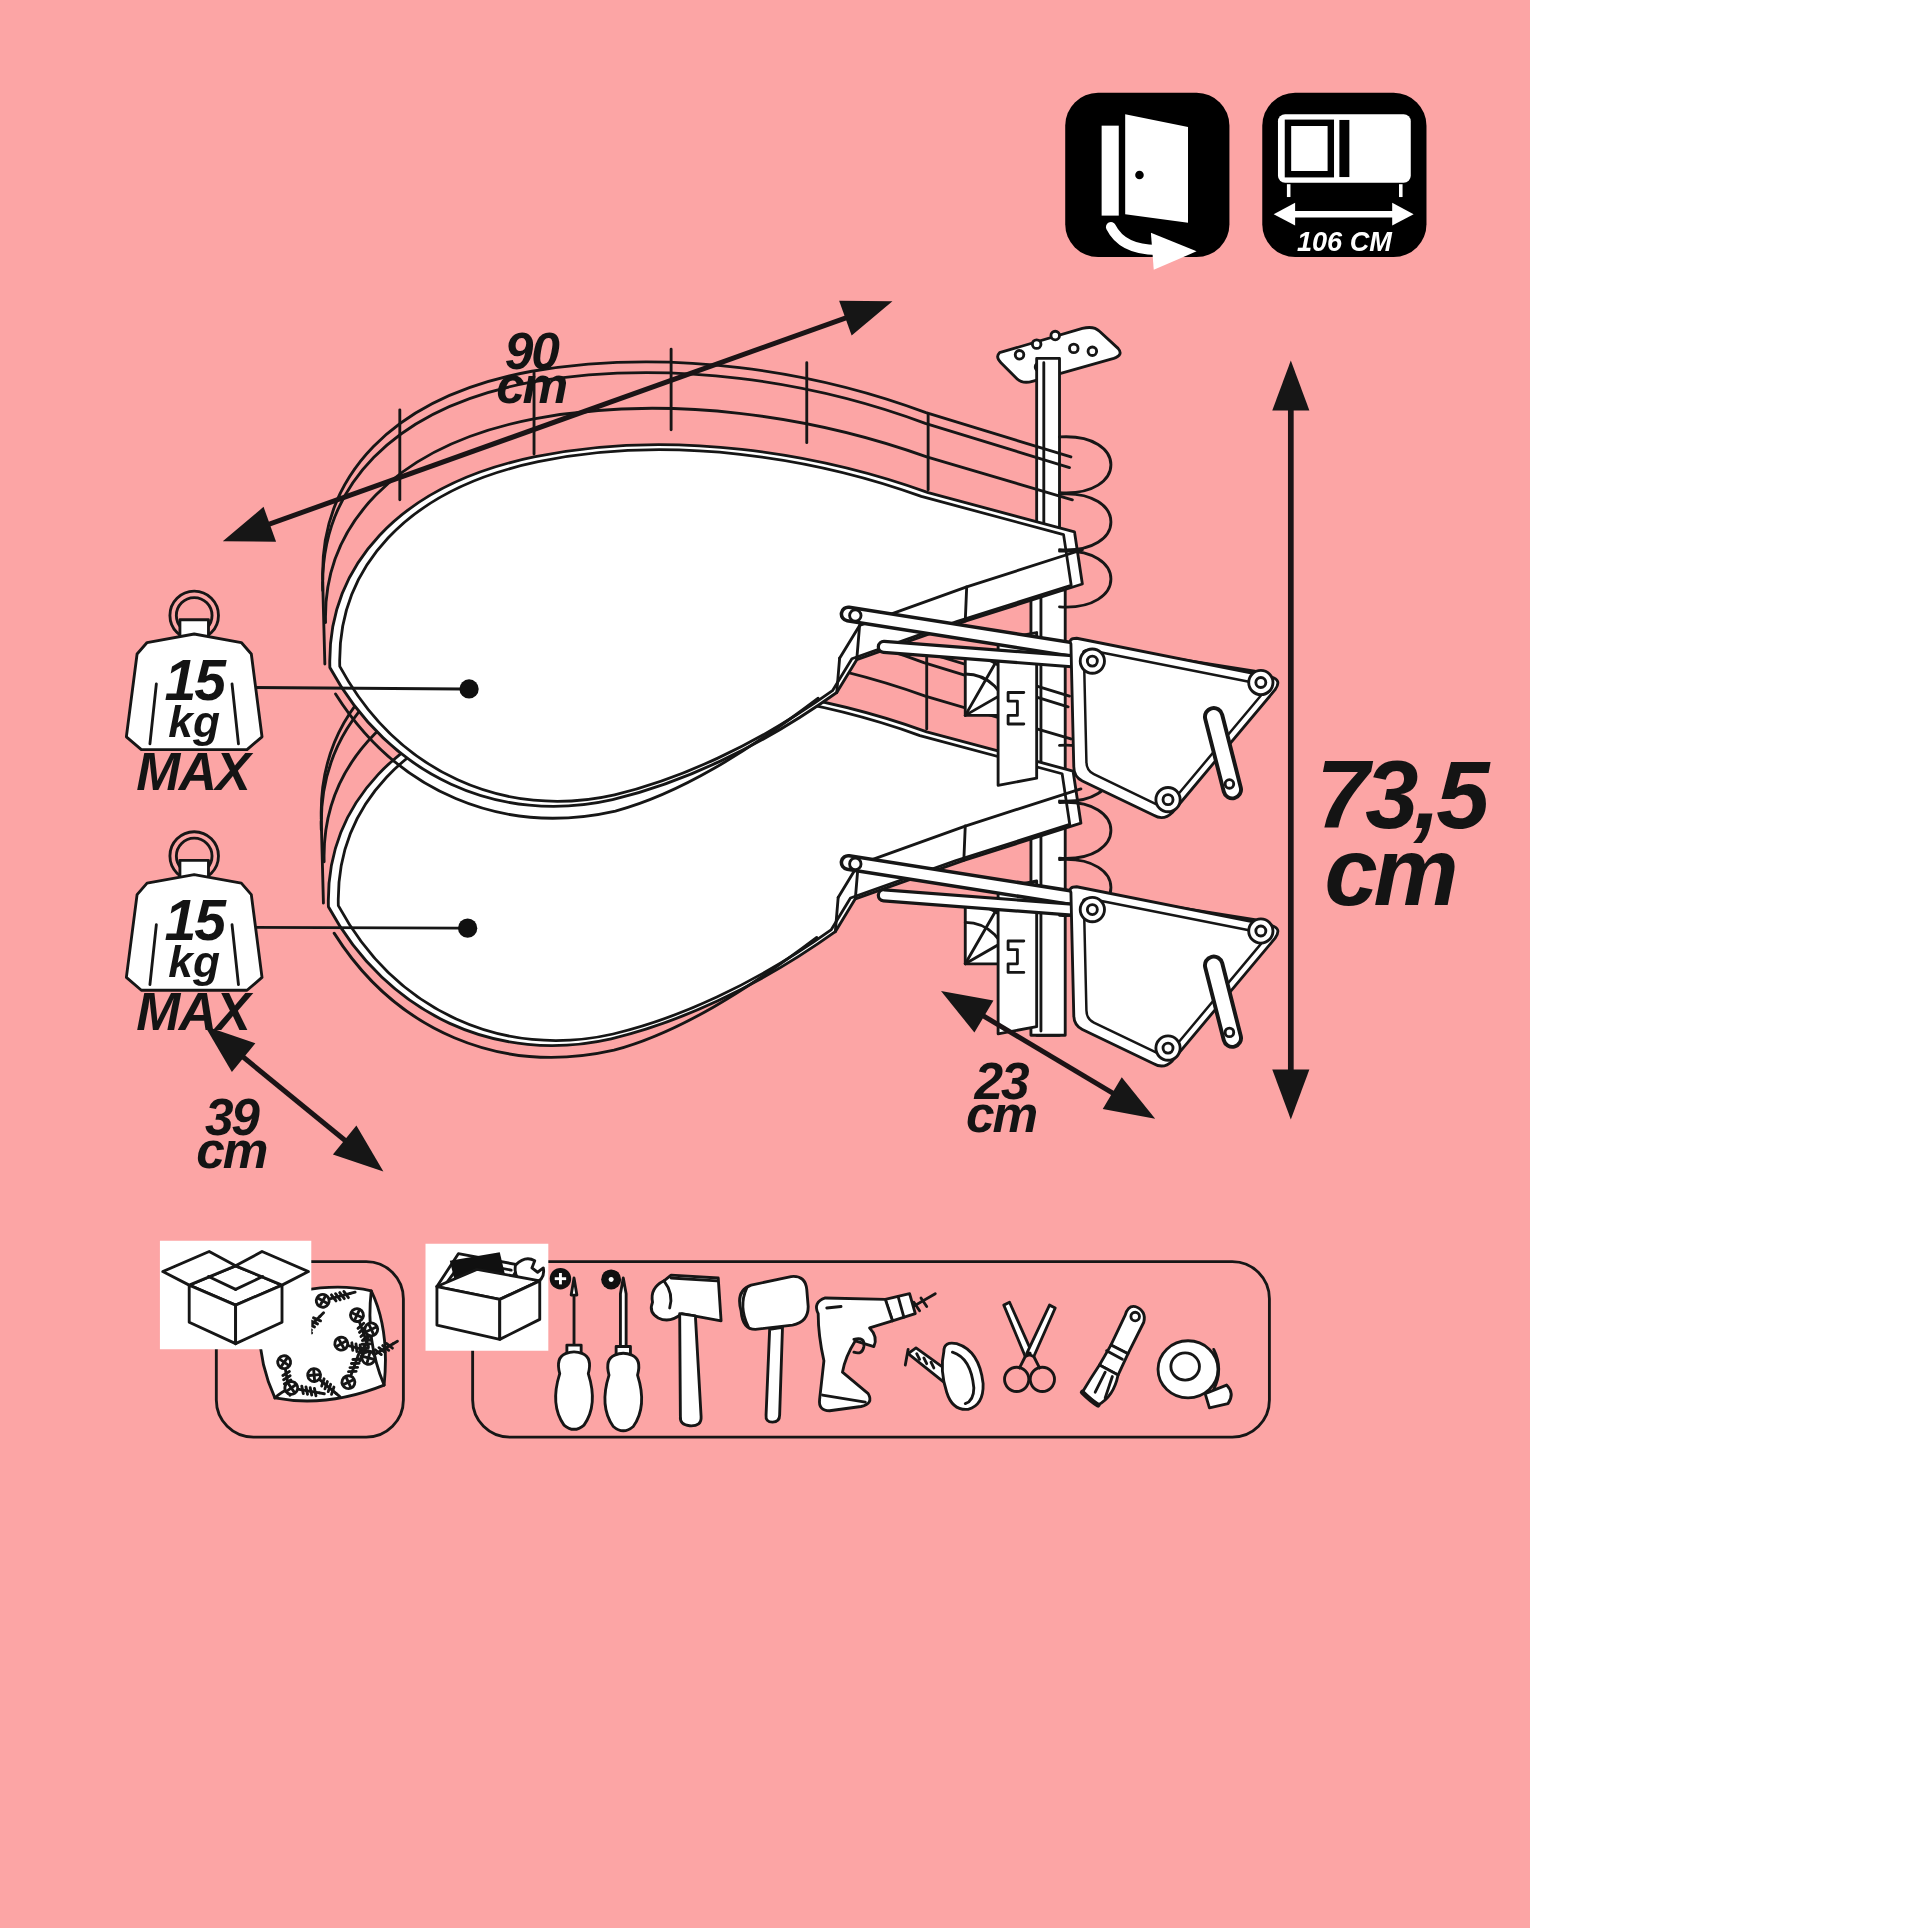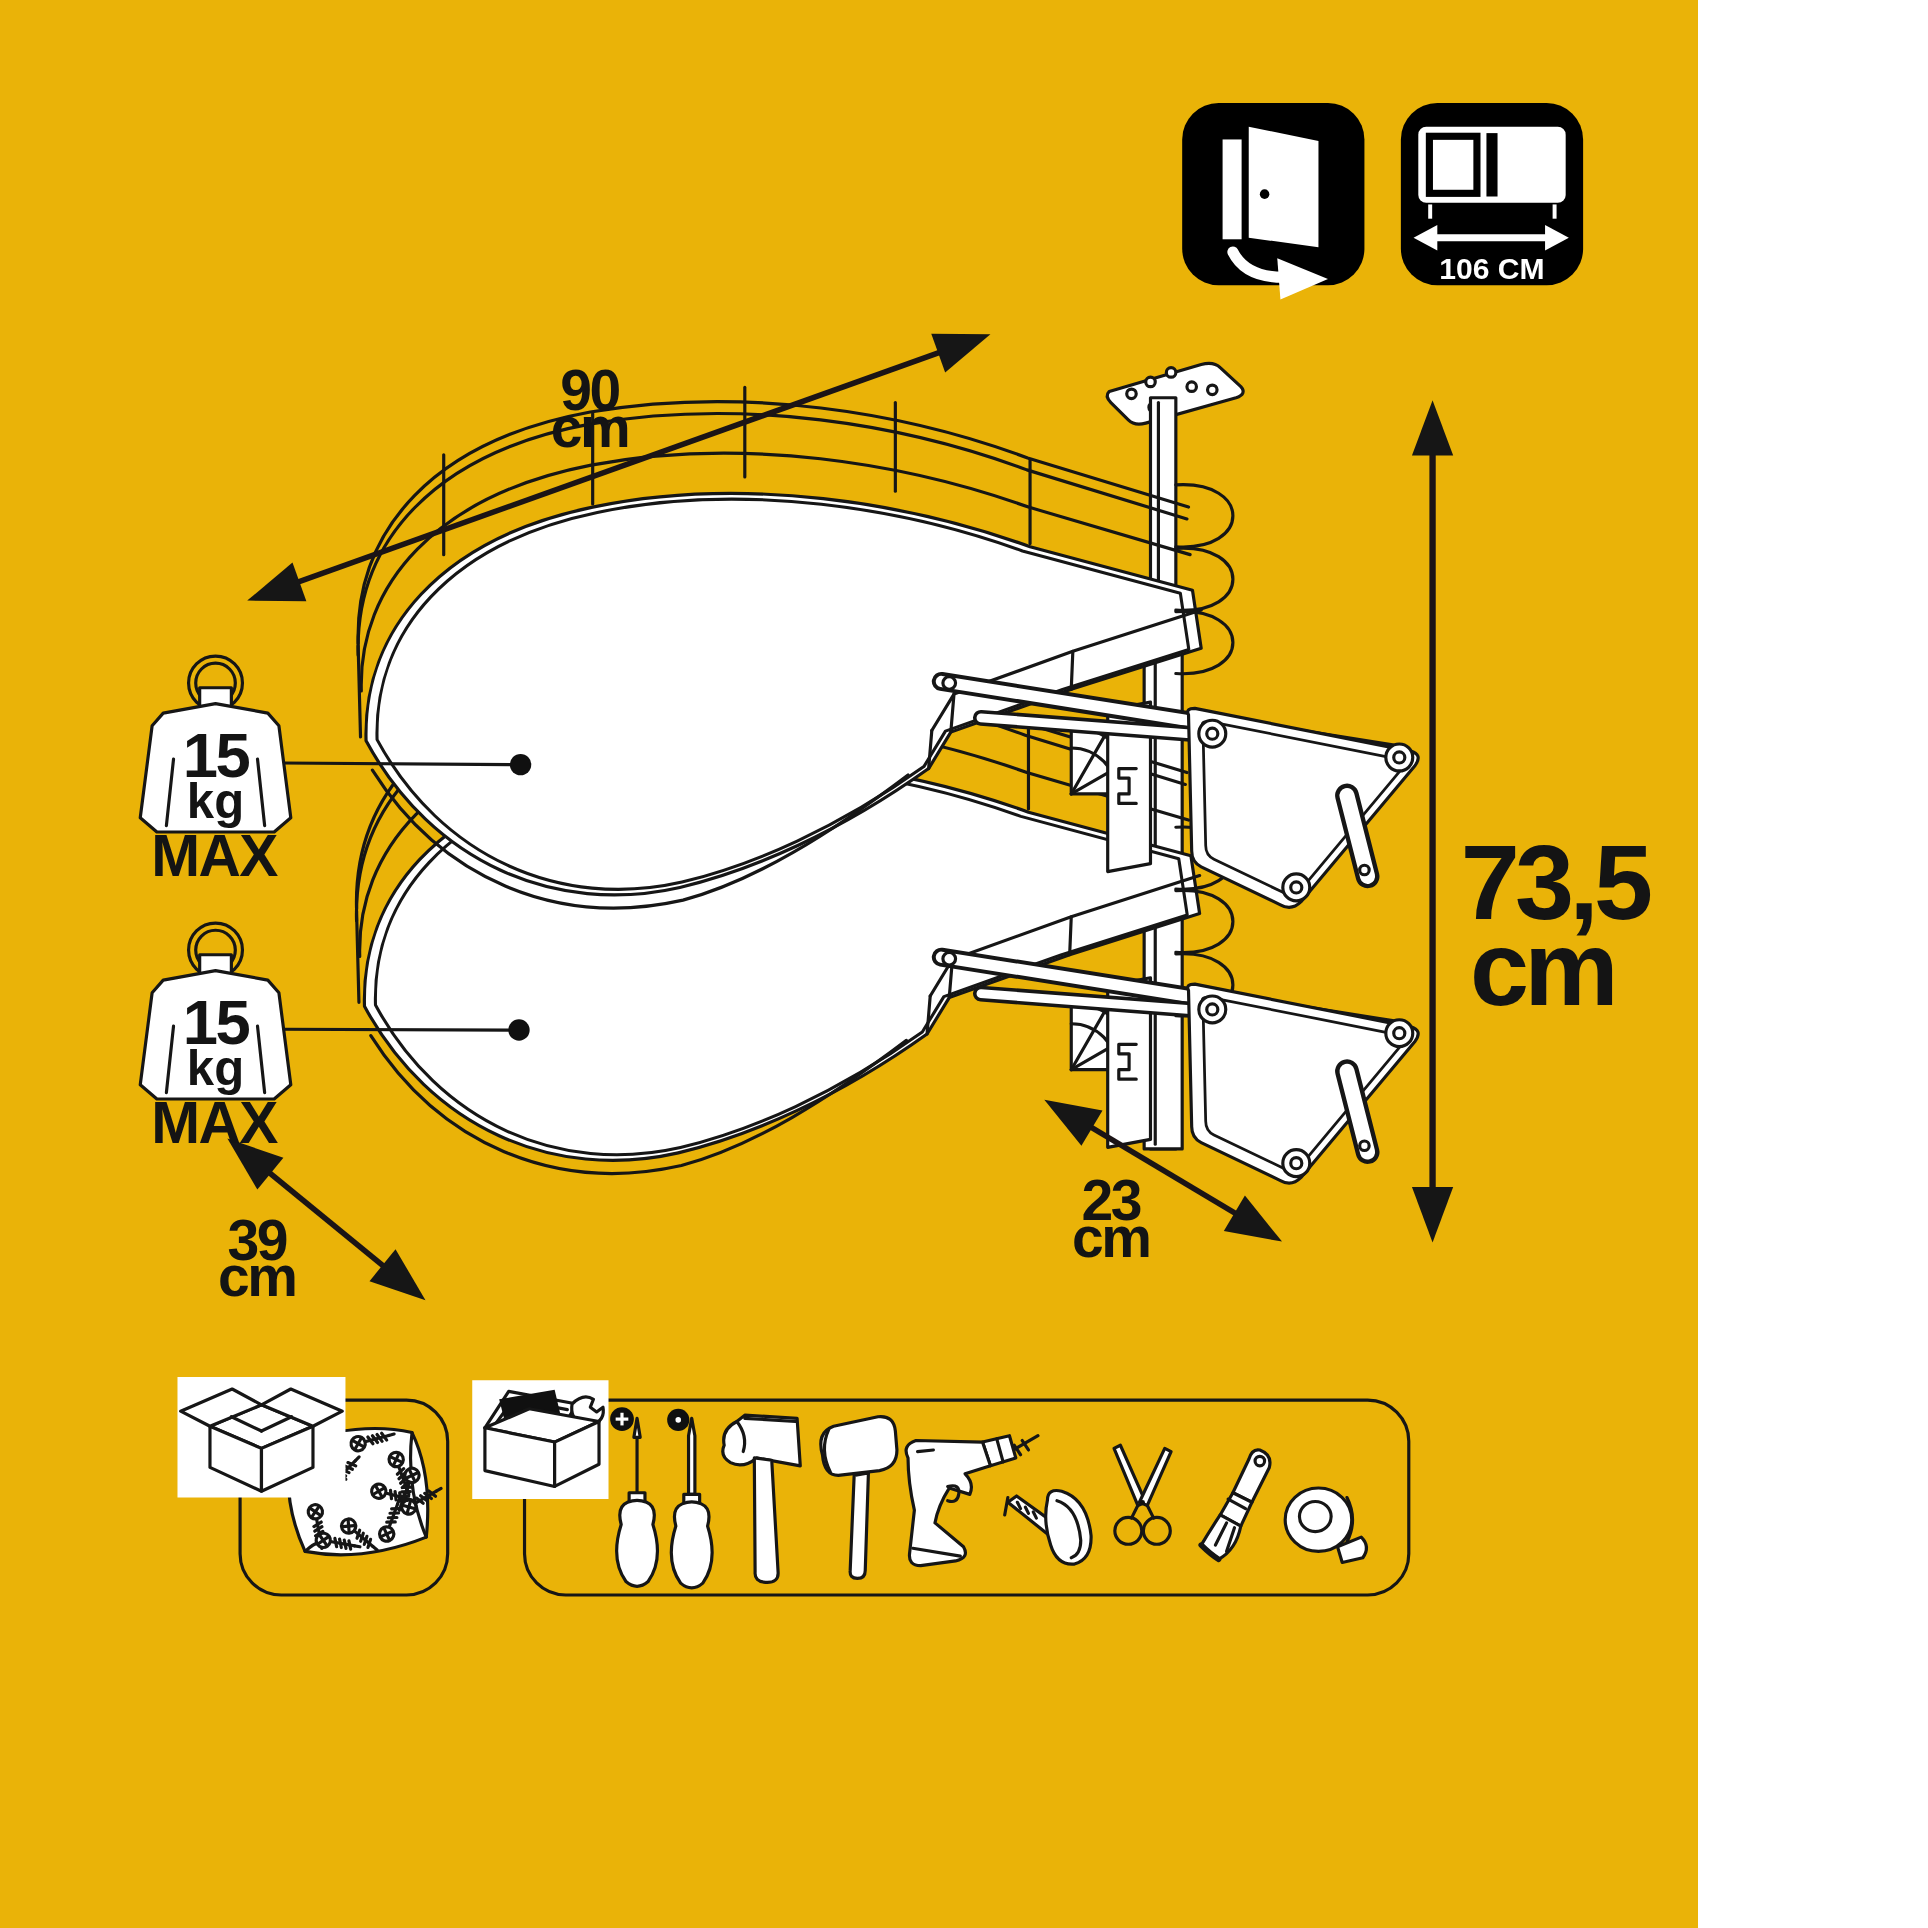--- a/index.html
+++ b/index.html
@@ -1,17 +1,17 @@
 <!DOCTYPE html>
 <html style="font-size:14.4px"><head>
 <meta charset="utf-8">
 <style>
   html,body{margin:0;padding:0;background:#fff;}
-  .stage{position:relative;width:1698px;height:1929px;background:#eab308;overflow:hidden;
-         font-family:"Liberation Sans",sans-serif;}
+  .stage{position:relative;width:1530px;height:1929px;background:#fca5a5;overflow:hidden;
+         font-family:"Liberation Sans",sans-serif;font-style:italic;}
   svg{display:block;position:absolute;inset:0;}
   .ln{stroke:#161616;fill:none;stroke-width:4;stroke-linecap:round;stroke-linejoin:round;}
   .fw{fill:#ffffff;}
   .fb{fill:#101010;stroke:none;}
   .t-dim{font-family:"Liberation Sans",sans-serif;font-weight:bold;font-size:72px;
          letter-spacing:-3px;fill:#141414;text-anchor:middle;}
   .t-dim-xl{font-size:134px;letter-spacing:-6px;}
   .t-w15{font-family:"Liberation Sans",sans-serif;font-weight:bold;font-size:80px;
          letter-spacing:-3px;fill:#141414;text-anchor:middle;}
   .t-wkg{font-family:"Liberation Sans",sans-serif;font-weight:bold;font-size:62px;

